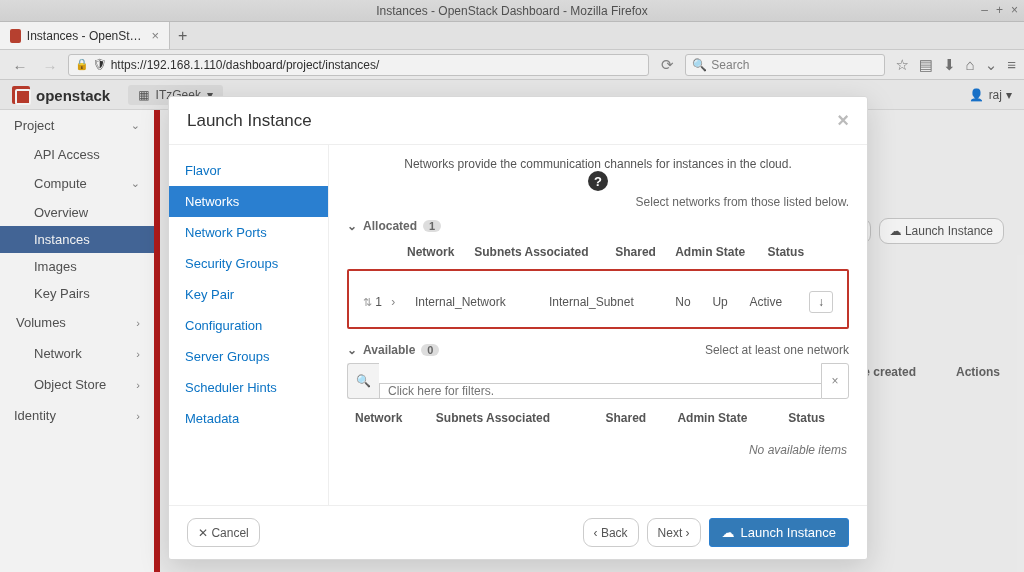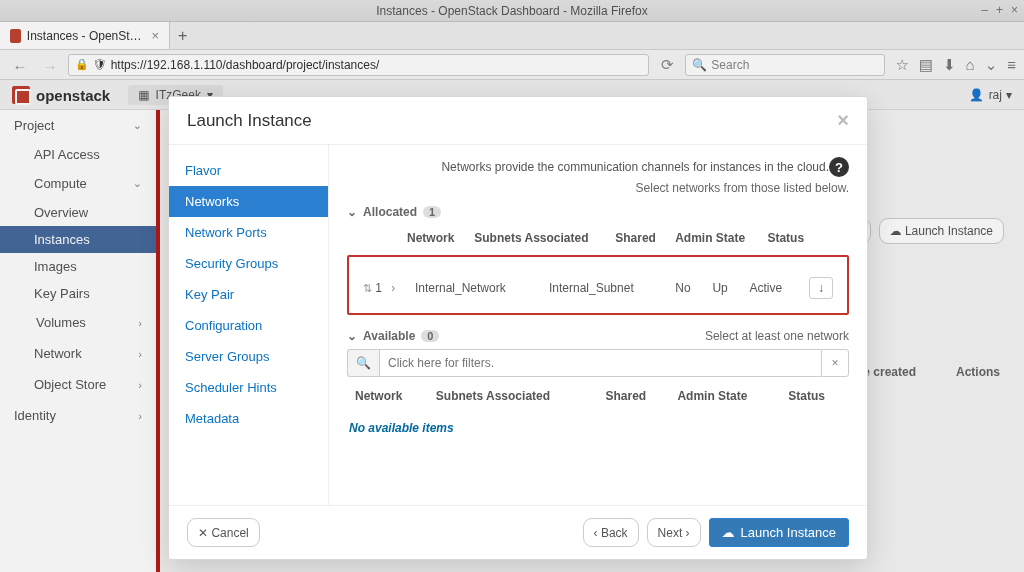--- a/index.html
+++ b/index.html
@@ -27,58 +27,58 @@
 
 .os-topbar { height: 30px; background: #f2f2f2; border-bottom: 1px solid #ddd; display:flex; align-items:center; padding:0 12px; font-size:13px; position:relative; }
 .os-logo { display:flex; align-items:flex-end; gap:6px; font-weight:bold; color:#333; font-size:15px; }
 .logo-box { width:18px; height:18px; background:#c03e2e; border-radius:2px; position:relative; }
 .logo-box::after { content:""; position:absolute; top:3px; left:3px; width:12px; height:12px; border:2px solid #fff; border-radius:2px; }
 .domain-pill { margin-left:18px; background:#e4e4e4; border-radius:3px; padding:3px 10px; font-size:12px; color:#555; display:flex; align-items:center; gap:6px; }
 .user-pill { position:absolute; right:12px; display:flex; align-items:center; gap:4px; color:#555; font-size:12px; }
 
 
 .page-body { display:flex; height: calc(572px - 22px - 28px - 30px - 30px); position:relative; }
-.left-nav { width:160px; background:#fff; border-right:4px solid #b91c1c; font-size:13px; }
+.left-nav { width:160px; background:#fff; border-right:6px solid #b91c1c; font-size:13px; }
 .left-nav .sect { padding:8px 14px; color:#555; display:flex; justify-content:space-between; align-items:center; }
 .left-nav .sub { padding:6px 14px 6px 34px; color:#555; text-align:left; }
 .left-nav .sub.active { background:#466a9e; color:#fff; }
 .chev { font-size:11px; color:#888; }
 
 .main-area { flex:1; background:#f5f5f5; position:relative; }
 .page-actions { position:absolute; top:108px; right:20px; display:flex; gap:8px; }
 .btn { border:1px solid #ccc; background:#fff; padding:5px 10px; border-radius:9px; font-size:12px; color:#555; }
 
 
 .modal-back { position:absolute; top:0; left:0; right:0; bottom:0; background:rgba(0,0,0,0.05); }
 .modal { position:absolute; top:96px; left:168px; width:700px; background:#fff; border:1px solid #d8d8d8; border-radius:3px; box-shadow:0 8px 30px rgba(0,0,0,0.15); }
 .modal-header { padding:12px 18px; border-bottom:1px solid #eee; display:flex; justify-content:space-between; align-items:center; }
 .modal-header h3 { font-size:17px; font-weight:500; color:#333; }
 .modal-close { color:#bbb; font-size:20px; font-weight:bold; }
 .modal-body { display:flex; min-height:360px; }
 .wizard-nav { width:160px; border-right:1px solid #eee; padding:10px 0; }
 .wizard-nav .step { padding:8px 16px; font-size:13px; color:#0b73c4; cursor:pointer; }
 .wizard-nav .step.active { background:#2a7fd0; color:#fff; }
 .wizard-content { flex:1; padding:12px 18px; font-size:12px; color:#555; }
-.desc-row { display:flex; justify-content:flex-end; align-items:center; }
+.desc-row { display:flex; justify-content:space-between; align-items:center;flex-direction:column; }
 .help-q { width:20px; height:20px; border-radius:50%; background:#333; color:#fff; display:flex; align-items:center; justify-content:center; font-weight:bold; font-size:13px; }
 .hint-right { text-align:right; color:#666; margin-top:4px; }
 .sect-head { display:flex; align-items:center; gap:6px; color:#666; font-size:12px; font-weight:bold; margin-top:10px; }
 .badge { background:#ddd; color:#666; border-radius:8px; padding:0 6px; font-size:11px; }
 .alloc-table { width:100%; font-size:12px; margin-top:6px; }
 .alloc-table th { text-align:left; font-weight:bold; padding:4px 6px; color:#555; }
 .alloc-box { border:2px solid #c1352a; border-radius:2px; padding:6px; margin-top:4px; }
 .alloc-row td { padding:6px; vertical-align:middle; color:#555; }
 .drag { color:#999; font-size:11px; }
 .arrow-btn { border:1px solid #ccc; border-radius:3px; width:24px; height:22px; display:flex; align-items:center; justify-content:center; font-size:12px; color:#555; }
 .avail-sect-head { display:flex; justify-content:space-between; align-items:center; margin-top:14px; font-size:12px; color:#666; }
 .filter-group { display:flex; margin-top:6px; }
 .filter-btn { width:32px; border:1px solid #ccc; border-right:none; border-radius:3px 0 0 3px; display:flex; align-items:center; justify-content:center; color:#888; background:#f3f3f3; }
-.filter-input { flex:1; border:1px solid #ccc; border-right:none; padding:6px 8px; font-size:12px; color:#6d28d9; }
+.filter-input { flex:1; border:1px solid #ccc; border-right:none; padding:0 8px; font-size:12px; color:#6d28d9;margin-top:20px; }
 .filter-clear { width:28px; border:1px solid #ccc; border-radius:0 3px 3px 0; display:flex; align-items:center; justify-content:center; color:#888; }
-.no-items { text-align:left; font-style:italic; color:#0369a1; padding:12px 0;font-weight:bold; }
+.no-items { text-align:right; font-style:italic; color:#737373; padding:12px 0; }
 
 .modal-footer { border-top:1px solid #eee; padding:12px 18px; display:flex; justify-content:space-between; }
 .footer-right { display:flex; gap:8px; }
 .btn-primary { border:1px solid #2a7fd0; background:#337ab7; color:#fff; padding:6px 12px; border-radius:3px; font-size:13px; display:flex; align-items:center; gap:6px; }
 
 .bg-colheads { position:absolute; top:255px; right:24px; display:flex; gap:40px; font-size:12px; color:#666; font-weight:bold; }
 </style>
 </head>
 <body>
 
@@ -149,21 +149,21 @@
       </div>
     <div class="sub">API Access</div>
     <div class="sect" style="padding-left:34px">
         <span>Compute</span>
         <span class="chev">⌄</span>
       </div>
     <div class="sub">Overview</div>
     <div class="sub active">Instances</div>
     <div class="sub">Images</div>
     <div class="sub">Key Pairs</div>
-    <div class="sect" style="padding-left:36px">
+    <div class="sect" style="padding-left:16px">
         <span>Volumes</span>
         <span class="chev">›</span>
       </div>
     <div class="sect" style="padding-left:34px">
         <span>Network</span>
         <span class="chev">›</span>
       </div>
     <div class="sect" style="padding-left:34px">
         <span>Object Store</span>
         <span class="chev">›</span>

